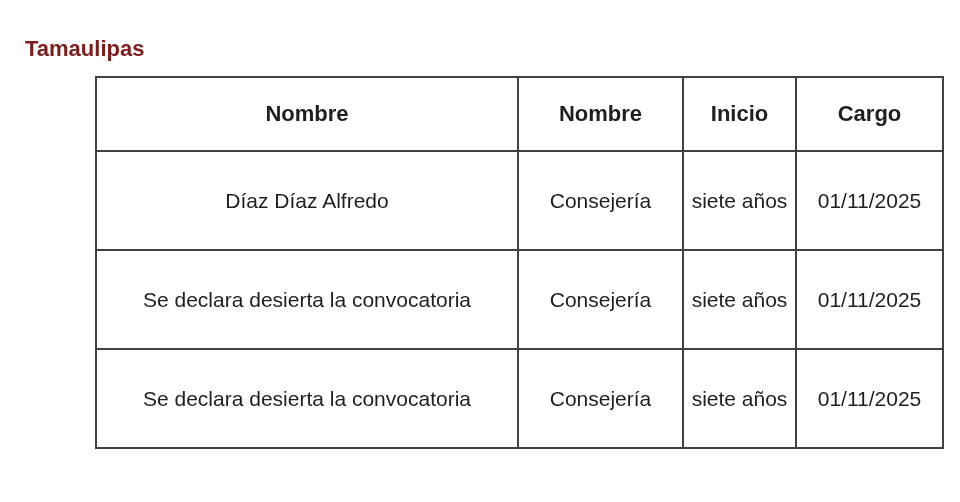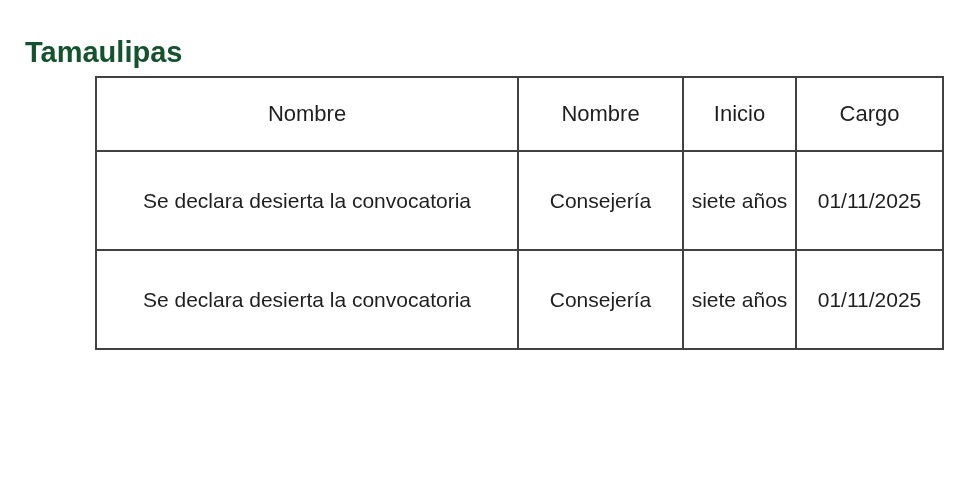--- a/index.html
+++ b/index.html
@@ -12,44 +12,44 @@
     height: 502px;
     position: relative;
     font-family: "Liberation Sans", "DejaVu Sans", sans-serif;
     color: #1f1f1f;
     overflow: hidden;
   }
   .doc-title {
     position: absolute;
     left: 25px;
     top: 36px;
-    font-size: 29px;
+    font-size: 22px;
     font-weight: bold;
-    color: #14532d;
+    color: #7f1d1d;
   }
   table.records {
     position: absolute;
     left: 95px;
     top: 76px;
     border-collapse: collapse;
     table-layout: fixed;
     width: 847px;
     background: #ffffff;
   }
   table.records th,
   table.records td {
     border: 2px solid #414141;
     font-size: 21px;
     color: #1f1f1f;
     padding: 0;
     background: #ffffff;
     vertical-align: middle;
   }
   table.records th {
-    font-weight: normal;
+    font-weight: bold;
     font-size: 22px;
     text-align: center;
     height: 72px;
   }
   table.records td {
     height: 97px;
     text-align: center;
     line-height: 1.3;
   }
   td.cell-nombre {
@@ -77,20 +77,26 @@
   <thead>
     <tr>
       <th>Nombre</th>
       <th>Nombre</th>
       <th>Inicio</th>
       <th>Cargo</th>
     </tr>
   </thead>
   <tbody>
     <tr>
+      <td class="cell-nombre">Díaz Díaz Alfredo</td>
+      <td class="cell-cargo">Consejería</td>
+      <td class="cell-periodo">siete años</td>
+      <td class="cell-inicio">01/11/2025</td>
+    </tr>
+    <tr>
       <td class="cell-nombre">Se declara desierta la convocatoria</td>
       <td class="cell-cargo">Consejería</td>
       <td class="cell-periodo">siete años</td>
       <td class="cell-inicio">01/11/2025</td>
     </tr>
     <tr>
       <td class="cell-nombre">Se declara desierta la convocatoria</td>
       <td class="cell-cargo">Consejería</td>
       <td class="cell-periodo">siete años</td>
       <td class="cell-inicio">01/11/2025</td>

